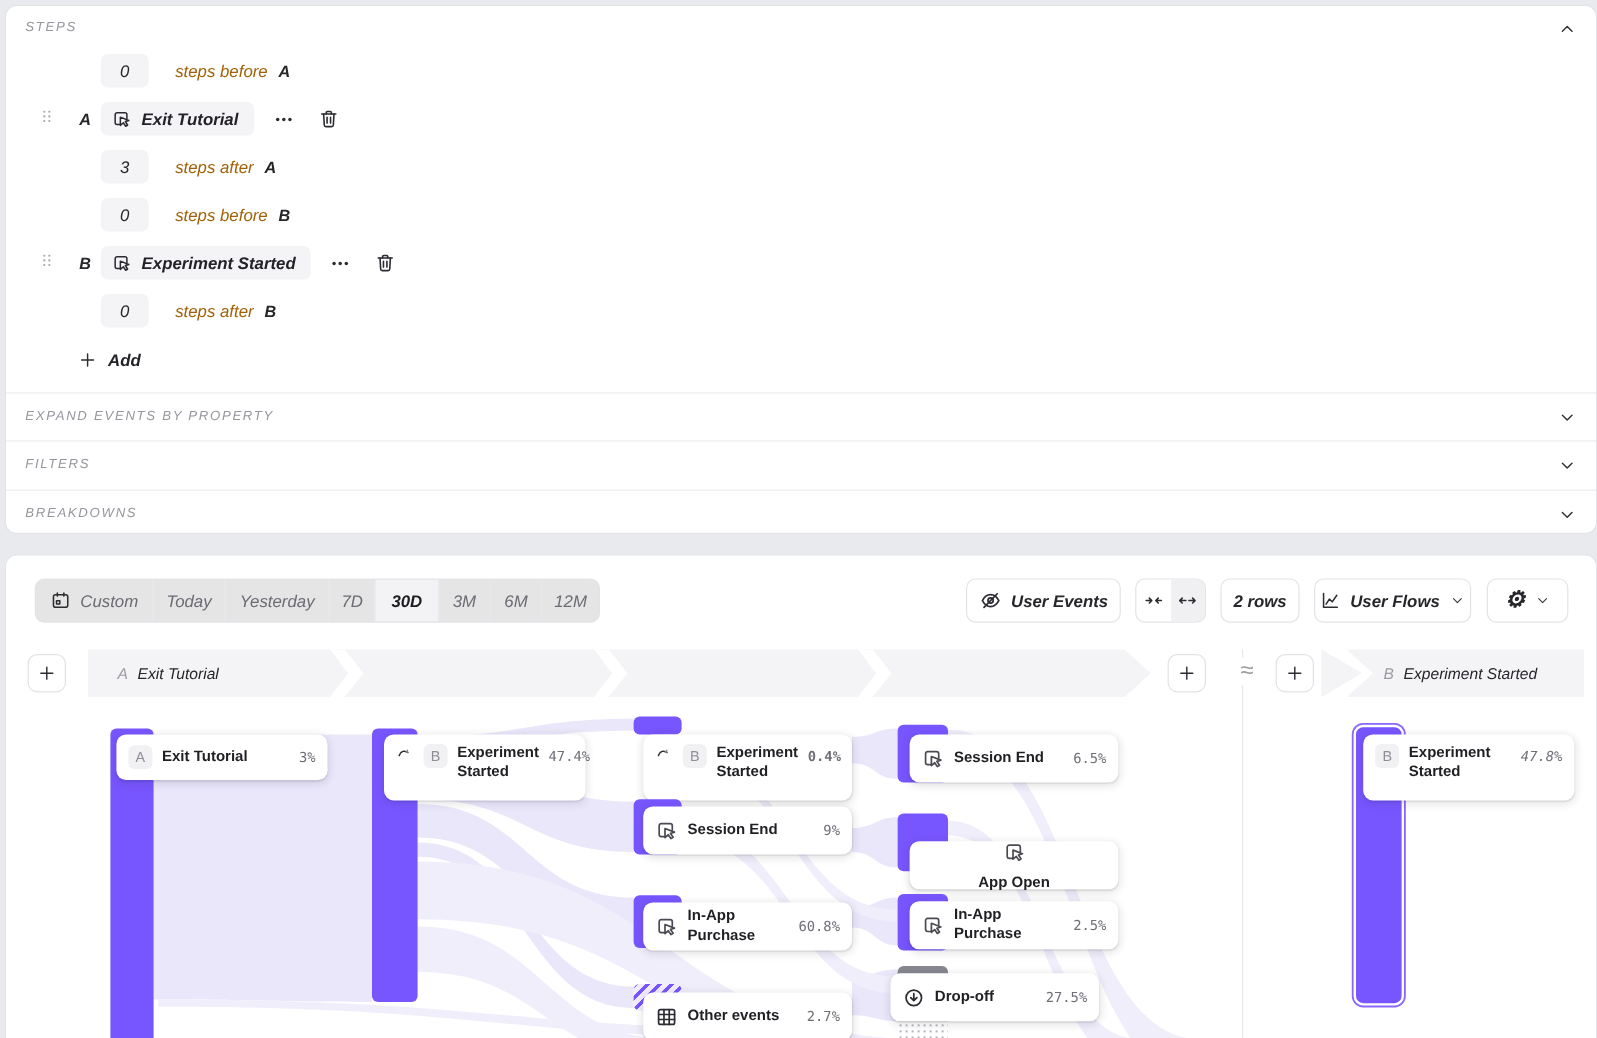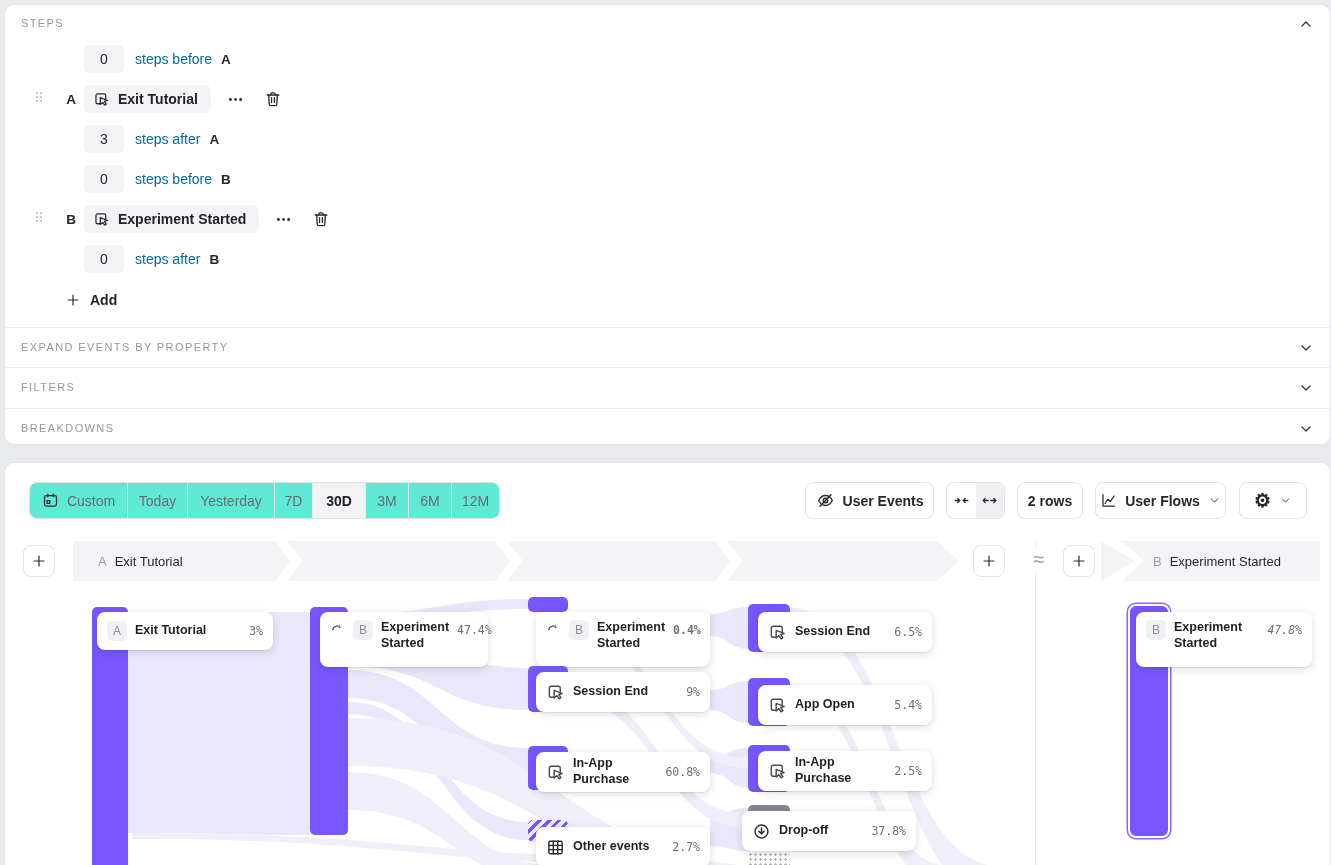--- a/index.html
+++ b/index.html
@@ -1,43 +1,43 @@
 <!DOCTYPE html>
 <html><head>
 <meta charset="utf-8">
 <style>
   html,body{margin:0;padding:0;}
   body{width:1331px;height:865px;position:relative;overflow:hidden;background:#e9eaed;
        font-family:"Liberation Sans",sans-serif;-webkit-font-smoothing:antialiased;}
-  .panel{position:absolute;left:4px;right:0;background:#fff;border:1px solid #e3e4e8;border-radius:10px;box-sizing:border-box;}
+  .panel{position:absolute;left:4px;right:0;background:#fff;border:1px solid #e3e4e8;border-radius:10px;box-sizing:border-box;font-style:italic;}
   #top-panel{top:4px;height:441px;}
   #bottom-panel{top:462px;height:500px;border-bottom:none;border-radius:10px 10px 0 0;}
 
   
   .section-title{font-size:11px;letter-spacing:1.4px;color:#96969e;font-weight:500;}
   #steps-title{position:absolute;left:16px;top:12px;}
   .sec-chev{position:absolute;right:16px;width:16px;height:16px;}
   .row{position:absolute;left:0;right:0;height:28px;display:flex;align-items:center;}
   .num-box{width:40px;height:28px;background:#f4f4f6;border-radius:6px;display:flex;align-items:center;justify-content:center;
            font-size:14px;color:#26262b;margin-left:79px;}
-  .row-label{font-size:14px;color:#0369a1;margin-left:11px;}
+  .row-label{font-size:14px;color:#a16207;margin-left:22px;}
   .row-ref{font-size:13.5px;font-weight:700;color:#26262b;margin-left:9px;}
   .drag{margin-left:27px;width:14px;height:18px;display:flex;}
   .step-letter{width:14px;margin-left:18px;margin-right:6px;text-align:center;font-size:13.5px;font-weight:700;color:#26262b;}
   .event-btn{height:28px;background:#f4f4f6;border-radius:6px;display:flex;align-items:center;gap:8px;padding:0 13px 0 9px;cursor:pointer;}
   .event-btn .lbl{font-size:14px;font-weight:700;color:#222228;}
   .more-dots{margin-left:16px;display:flex;align-items:center;cursor:pointer;}
   .trash{margin-left:20px;cursor:pointer;display:flex;}
   .add-row{position:absolute;left:60px;display:flex;align-items:center;gap:9px;cursor:pointer;}
   .add-row .lbl{font-size:14px;font-weight:700;color:#222228;text-align:right;}
   .hdiv{position:absolute;left:0;right:0;height:1px;background:#ececef;}
   .collapsed-label{position:absolute;left:16px;}
 
   
-  .seg-control{position:absolute;left:24px;top:19px;height:37px;display:flex;border:1px solid #e2e3e7;border-radius:8px;overflow:hidden;background:#5eead4;box-sizing:border-box;}
+  .seg-control{position:absolute;left:24px;top:19px;height:37px;display:flex;border:1px solid #e2e3e7;border-radius:8px;overflow:hidden;background:#e5e5e5;box-sizing:border-box;}
   .seg{display:flex;align-items:center;justify-content:center;gap:8px;font-size:14px;color:#6b6b74;border-right:1px solid #e9e9ed;cursor:pointer;box-sizing:border-box;}
   .seg:last-child{border-right:none;}
   .seg.sel{background:#f3f3f5;color:#1d1d22;font-weight:700;}
   .tbtn{position:absolute;top:19px;height:37px;background:#fff;border:1px solid #e2e3e7;border-radius:8px;display:flex;align-items:center;
         justify-content:center;gap:8px;font-size:14px;font-weight:600;color:#26262b;box-sizing:border-box;cursor:pointer;}
   .pair-half{width:50%;height:100%;display:flex;align-items:center;justify-content:center;}
   .pair-half.on{background:#f0f0f3;border-radius:0 7px 7px 0;}
 
   
   .plus-btn{position:absolute;width:32px;height:32px;background:#fff;border:1px solid #e2e3e7;border-radius:8px;display:flex;align-items:center;justify-content:center;cursor:pointer;box-sizing:border-box;}
@@ -418,21 +418,21 @@
       <div class="icn">
         <svg width="19" height="19" viewBox="0 0 20 20" fill="none" stroke="#4a4a52" stroke-width="1.5" stroke-linecap="round" stroke-linejoin="round">
           <path d="M15 9.2 V5.4 a1.9 1.9 0 0 0 -1.9 -1.9 H5.4 A1.9 1.9 0 0 0 3.5 5.4 v7.7 a1.9 1.9 0 0 0 1.9 1.9 h3.4"></path>
           <path d="M8.6 7.8 l8.3 3.2 -3.5 1.1 2.3 3.4 -1.9 1.2 -2.3 -3.4 -2.9 2.5 z" fill="#fff"></path>
         </svg>
       </div>
       <div class="nm">Session End</div>
       <div class="pct">6.5%</div>
     </div>
     <div class="bar" style="left: 748px; top: 678px; width: 42px; height: 48px; pointer-events: auto;"></div>
-    <div class="fcard" style="left: 758px; top: 685px; width: 174px; height: 40px;">
+    <div class="fcard" style="left: 758px; top: 701px; width: 174px; height: 40px; flex-direction: column;">
       <div class="icn">
         <svg width="19" height="19" viewBox="0 0 20 20" fill="none" stroke="#4a4a52" stroke-width="1.5" stroke-linecap="round" stroke-linejoin="round">
           <path d="M15 9.2 V5.4 a1.9 1.9 0 0 0 -1.9 -1.9 H5.4 A1.9 1.9 0 0 0 3.5 5.4 v7.7 a1.9 1.9 0 0 0 1.9 1.9 h3.4"></path>
           <path d="M8.6 7.8 l8.3 3.2 -3.5 1.1 2.3 3.4 -1.9 1.2 -2.3 -3.4 -2.9 2.5 z" fill="#fff"></path>
         </svg>
       </div>
       <div class="nm">App Open</div>
       <div class="pct">5.4%</div>
     </div>
     <div class="bar" style="left: 748px; top: 745px; width: 42px; height: 47px; pointer-events: auto;"></div>
@@ -449,21 +449,21 @@
     <div class="bar gray" style="left: 748px; top: 805px; width: 42px; height: 46px; pointer-events: auto; border-radius: 5px 5px 0px 0px;"></div>
     <div class="dotstrip" style="left: 748px; top: 852px; width: 42px; height: 13px;"></div>
     <div class="fcard" style="left: 742px; top: 811px; width: 174px; height: 40px;">
       <div class="icn">
         <svg width="19" height="19" viewBox="0 0 20 20" fill="none" stroke="#2b2b31" stroke-width="1.5" stroke-linecap="round" stroke-linejoin="round">
           <circle cx="10" cy="10" r="6.8"></circle>
           <path d="M10 6.3 v6.2 M10 12.5 l-2.7 -2.7 M10 12.5 l2.7 -2.7"></path>
         </svg>
       </div>
       <div class="nm">Drop-off</div>
-      <div class="pct">37.8%</div>
+      <div class="pct">27.5%</div>
     </div>
     <div class="bar outlined" style="left: 1128px; top: 604px; width: 42px; height: 234px; pointer-events: auto;"></div>
     <div class="fcard twoline" style="left: 1136px; top: 612px; width: 176px; height: 55px;">
       <div class="chip">B</div>
       <div class="nm wrap">Experiment Started</div>
       <div class="pct" style="margin-top: 3px; font-style: italic;">47.8%</div>
     </div>
   </div>
 
 </body></html>

